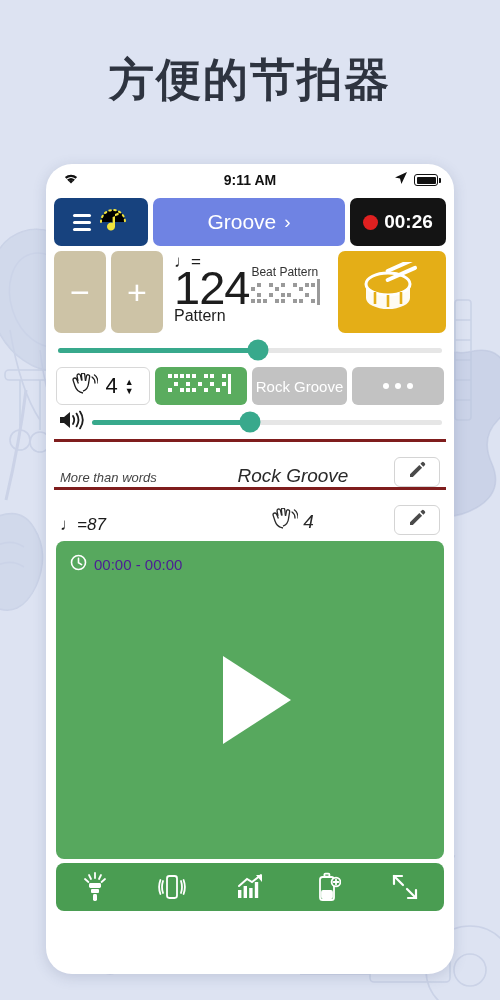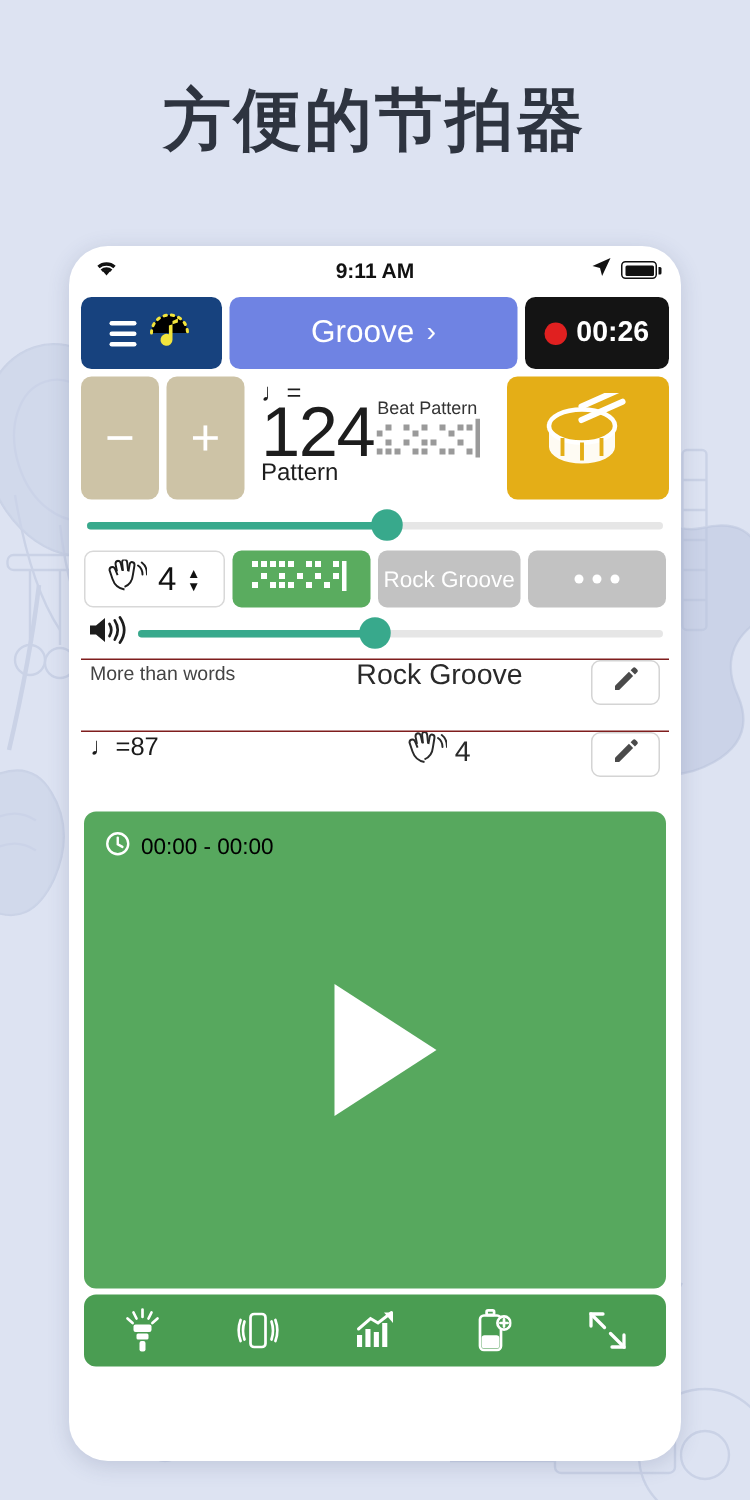--- a/index.html
+++ b/index.html
@@ -106,41 +106,41 @@
   .beats-num{ font-size:22px; color:#111; font-weight:500;}
   .stepper{ display:flex; flex-direction:column; gap:3px; }
   .stepper span{ font-size:9px; line-height:6px; color:#111;}
   .pat-green{ width:92px; background:#5aac5f; border-radius:6px; display:flex; align-items:center; justify-content:center;}
   .pat-gray{ flex:1; background:#c2c2c2; border-radius:6px; display:flex; align-items:center; justify-content:center;
              color:#fff; font-size:15px;}
   .pat-dots{ width:92px; background:#c2c2c2; border-radius:6px; display:flex; align-items:center; justify-content:center; gap:6px;}
   .pat-dots i{ width:6px; height:6px; border-radius:50%; background:#fff; display:block;}
 
   
-  .song{ display:flex; align-items:flex-start; height:48px; border-top:1px solid #7f1d1d; padding:0 6px;}
+  .song{ display:flex; align-items:flex-end; height:48px; border-top:3px solid #7f1d1d; padding:0 6px;font-style:italic;}
   .song:first-of-type{ border-top:1px solid #ececec;}
   .song-l{ width:132px; }
   .song-name{ font-size:13px; color:#444; line-height:1.35;}
   .song-tempo{ font-size:17px; color:#1b1b1b; display:flex; align-items:center; gap:2px;}
   .song-mid{ flex:1; display:flex; align-items:center; justify-content:center; gap:5px;
              font-size:19px; color:#2a2a2a;}
   .edit-btn{
     width:46px; height:30px; border:1px solid #d4d4d4; border-radius:6px; background:#fff;
     display:flex; align-items:center; justify-content:center;
   }
 
   
   .player{
     margin:6px 2px 0; background:#57a85e; border-radius:8px;
     height:318px; position:relative;
     display:flex; align-items:center; justify-content:center;
   }
   .player-time{
     position:absolute; top:13px; left:14px; display:flex; align-items:center; gap:7px;
-    color:#000000; font-size:15px;
+    color:#4c1d95; font-size:15px;
   }
   .play-tri{
     width:0; height:0; border-left:68px solid #fff;
     border-top:44px solid transparent; border-bottom:44px solid transparent;
     margin-left:14px;
   }
   
   .bottombar{
     margin:4px 2px 0; background:#4a9d52; border-radius:8px; height:48px;
     display:flex; align-items:center; justify-content:space-around;

